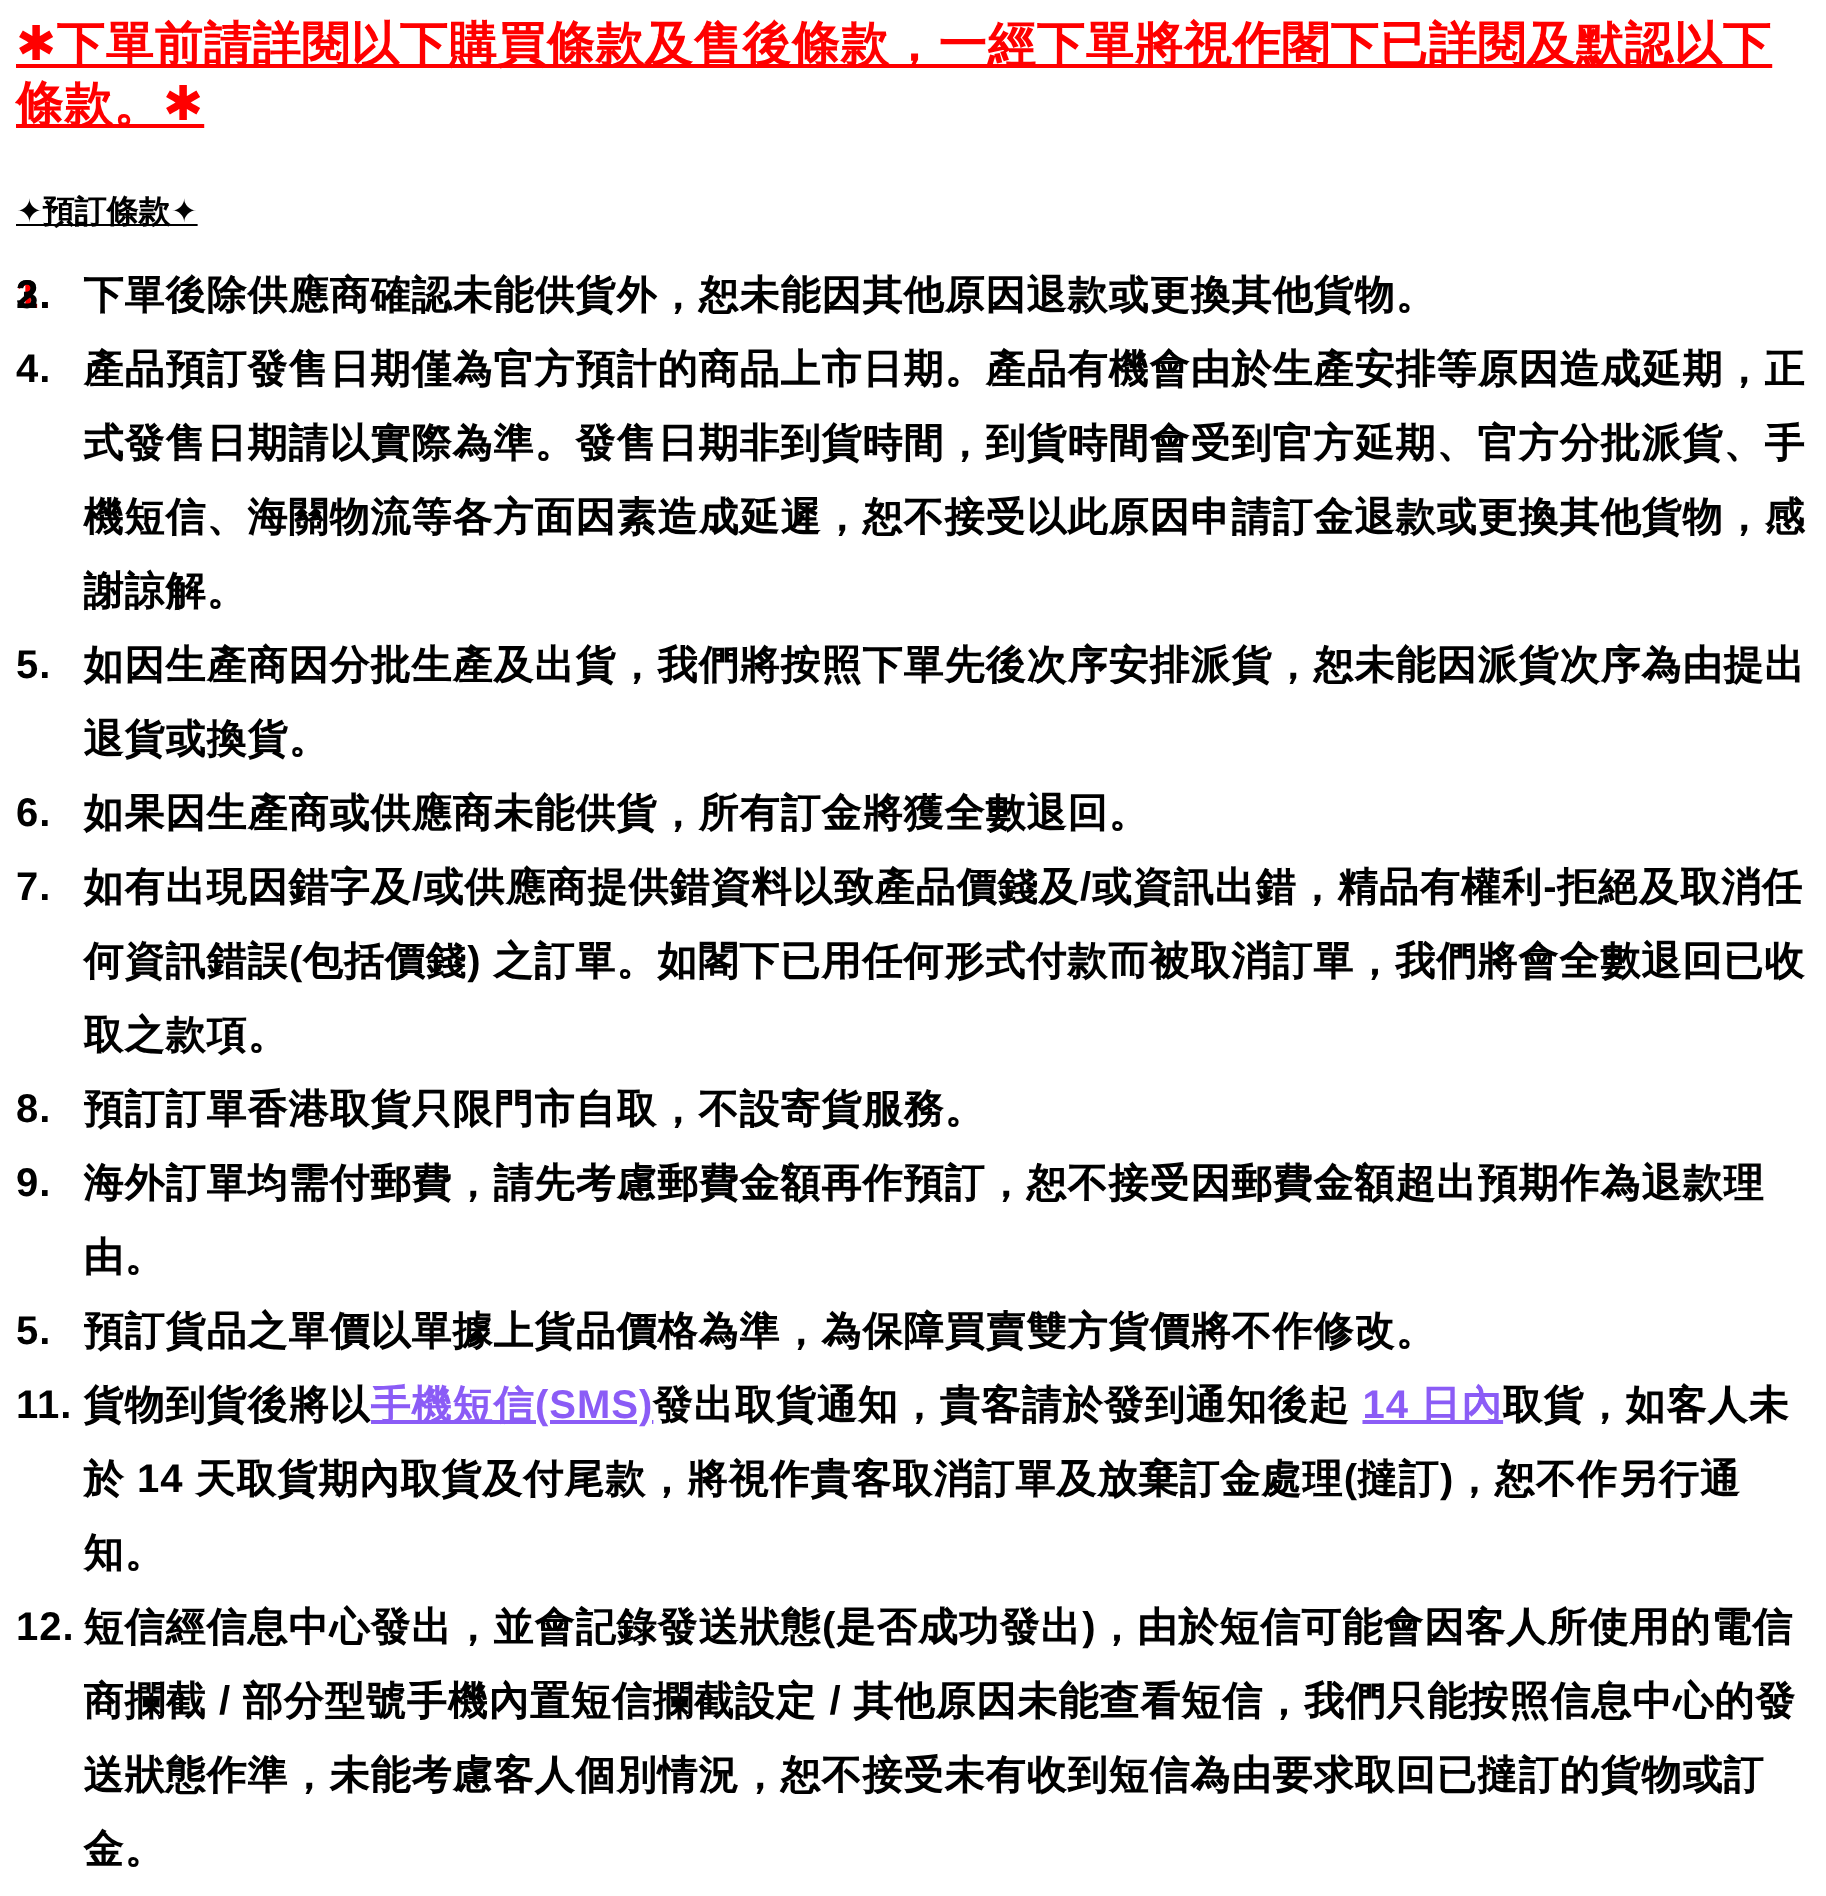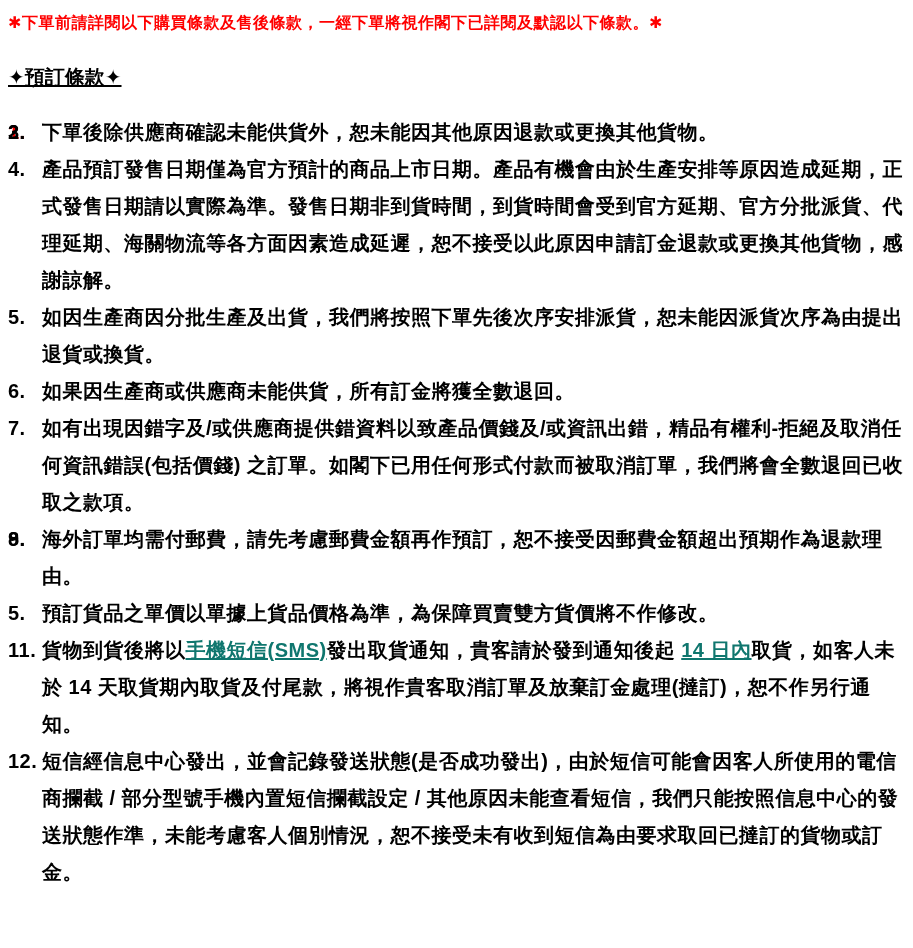--- a/index.html
+++ b/index.html
@@ -11,31 +11,32 @@
     width: 913px;
     font-family: "Liberation Sans", "DejaVu Sans", sans-serif;
     font-weight: 700;
     color: #000000;
   }
   .page {
     padding: 8px 10px 16px 8px;
   }
   .notice-title {
     color: #ff0000;
-    font-size: 16px;
+    font-size: 24px;
     line-height: 30px;
+    text-decoration: underline;
     margin-bottom: 26px;
     letter-spacing: 0.5px;
   }
   .section-header {
     color: #000000;
-    font-size: 20px;
+    font-size: 16px;
     line-height: 26px;
     text-decoration: underline;
-    margin-bottom: 24px;
+    margin-bottom: 10px;
   }
   .terms-list {
     margin: 0;
     padding: 0;
     list-style: none;
   }
   .term-item {
     position: relative;
     padding-left: 34px;
     font-size: 20px;
@@ -44,39 +45,39 @@
   }
   .term-number {
     position: absolute;
     left: 0;
     top: 0;
   }
   .red {
     color: #ff0000;
   }
   .red-underline {
-    color: #0f766e;
+    color: #8b5cf6;
     text-decoration: underline;
   }
 </style>
 </head>
 <body>
 
 <div class="page">
   <div class="notice-title">✱下單前請詳閱以下購買條款及售後條款，一經下單將視作閣下已詳閱及默認以下條款。✱</div>
 
   <div class="section-header">✦預訂條款✦</div>
 
   <div class="terms-list" id="terms-list">
       <div class="term-item"><span class="term-number red">1.</span></div>
       <div class="term-item"><span class="term-number">2.</span></div>
       <div class="term-item"><span class="term-number">3.</span><span class="term-text"><span>下單後除供應商確認未能供貨外，恕未能因其他原因退款或更換其他貨物。</span></span></div>
-      <div class="term-item"><span class="term-number">4.</span><span class="term-text"><span>產品預訂發售日期僅為官方預計的商品上市日期。產品有機會由於生產安排等原因造成延期，正式發售日期請以實際為準。發售日期非到貨時間，到貨時間會受到官方延期、官方分批派貨、代理延期、海關物流等各方面因素造成延遲，恕不接受以此原因申請訂金退款或更換其他貨物，感謝諒解。</span></span></div>
+      <div class="term-item"><span class="term-number">4.</span><span class="term-text"><span>產品預訂發售日期僅為官方預計的商品上市日期。產品有機會由於生產安排等原因造成延期，正式發售日期請以實際為準。發售日期非到貨時間，到貨時間會受到官方延期、官方分批派貨、手機短信、海關物流等各方面因素造成延遲，恕不接受以此原因申請訂金退款或更換其他貨物，感謝諒解。</span></span></div>
       <div class="term-item"><span class="term-number">5.</span><span class="term-text"><span>如因生產商因分批生產及出貨，我們將按照下單先後次序安排派貨，恕未能因派貨次序為由提出退貨或換貨。</span></span></div>
       <div class="term-item"><span class="term-number">6.</span><span class="term-text"><span>如果因生產商或供應商未能供貨，所有訂金將獲全數退回。</span></span></div>
       <div class="term-item"><span class="term-number">7.</span><span class="term-text"><span>如有出現因錯字及/或供應商提供錯資料以致產品價錢及/或資訊出錯，精品有權利-拒絕及取消任何資訊錯誤(包括價錢) 之訂單。如閣下已用任何形式付款而被取消訂單，我們將會全數退回已收取之款項。</span></span></div>
-      <div class="term-item"><span class="term-number">8.</span></div>
+      <div class="term-item"><span class="term-number">8.</span><span class="term-text"><span>預訂訂單香港取貨只限門市自取，不設寄貨服務。</span></span></div>
       <div class="term-item"><span class="term-number">9.</span><span class="term-text"><span>海外訂單均需付郵費，請先考慮郵費金額再作預訂，恕不接受因郵費金額超出預期作為退款理由。</span></span></div>
       <div class="term-item"><span class="term-number">5.</span><span class="term-text"><span>預訂貨品之單價以單據上貨品價格為準，為保障買賣雙方貨價將不作修改。</span></span></div>
       <div class="term-item"><span class="term-number">11.</span><span class="term-text"><span>貨物到貨後將以</span><span class="red-underline">手機短信(SMS)</span><span>發出取貨通知，貴客請於發到通知後起 </span><span class="red-underline">14 日內</span><span>取貨，如客人未於 14 天取貨期內取貨及付尾款，將視作貴客取消訂單及放棄訂金處理(撻訂)，恕不作另行通知。</span></span></div>
       <div class="term-item"><span class="term-number">12.</span><span class="term-text"><span>短信經信息中心發出，並會記錄發送狀態(是否成功發出)，由於短信可能會因客人所使用的電信商攔截 / 部分型號手機內置短信攔截設定 / 其他原因未能查看短信，我們只能按照信息中心的發送狀態作準，未能考慮客人個別情況，恕不接受未有收到短信為由要求取回已撻訂的貨物或訂金。</span></span></div>
     </div>
 </div>
 
 </body></html>

